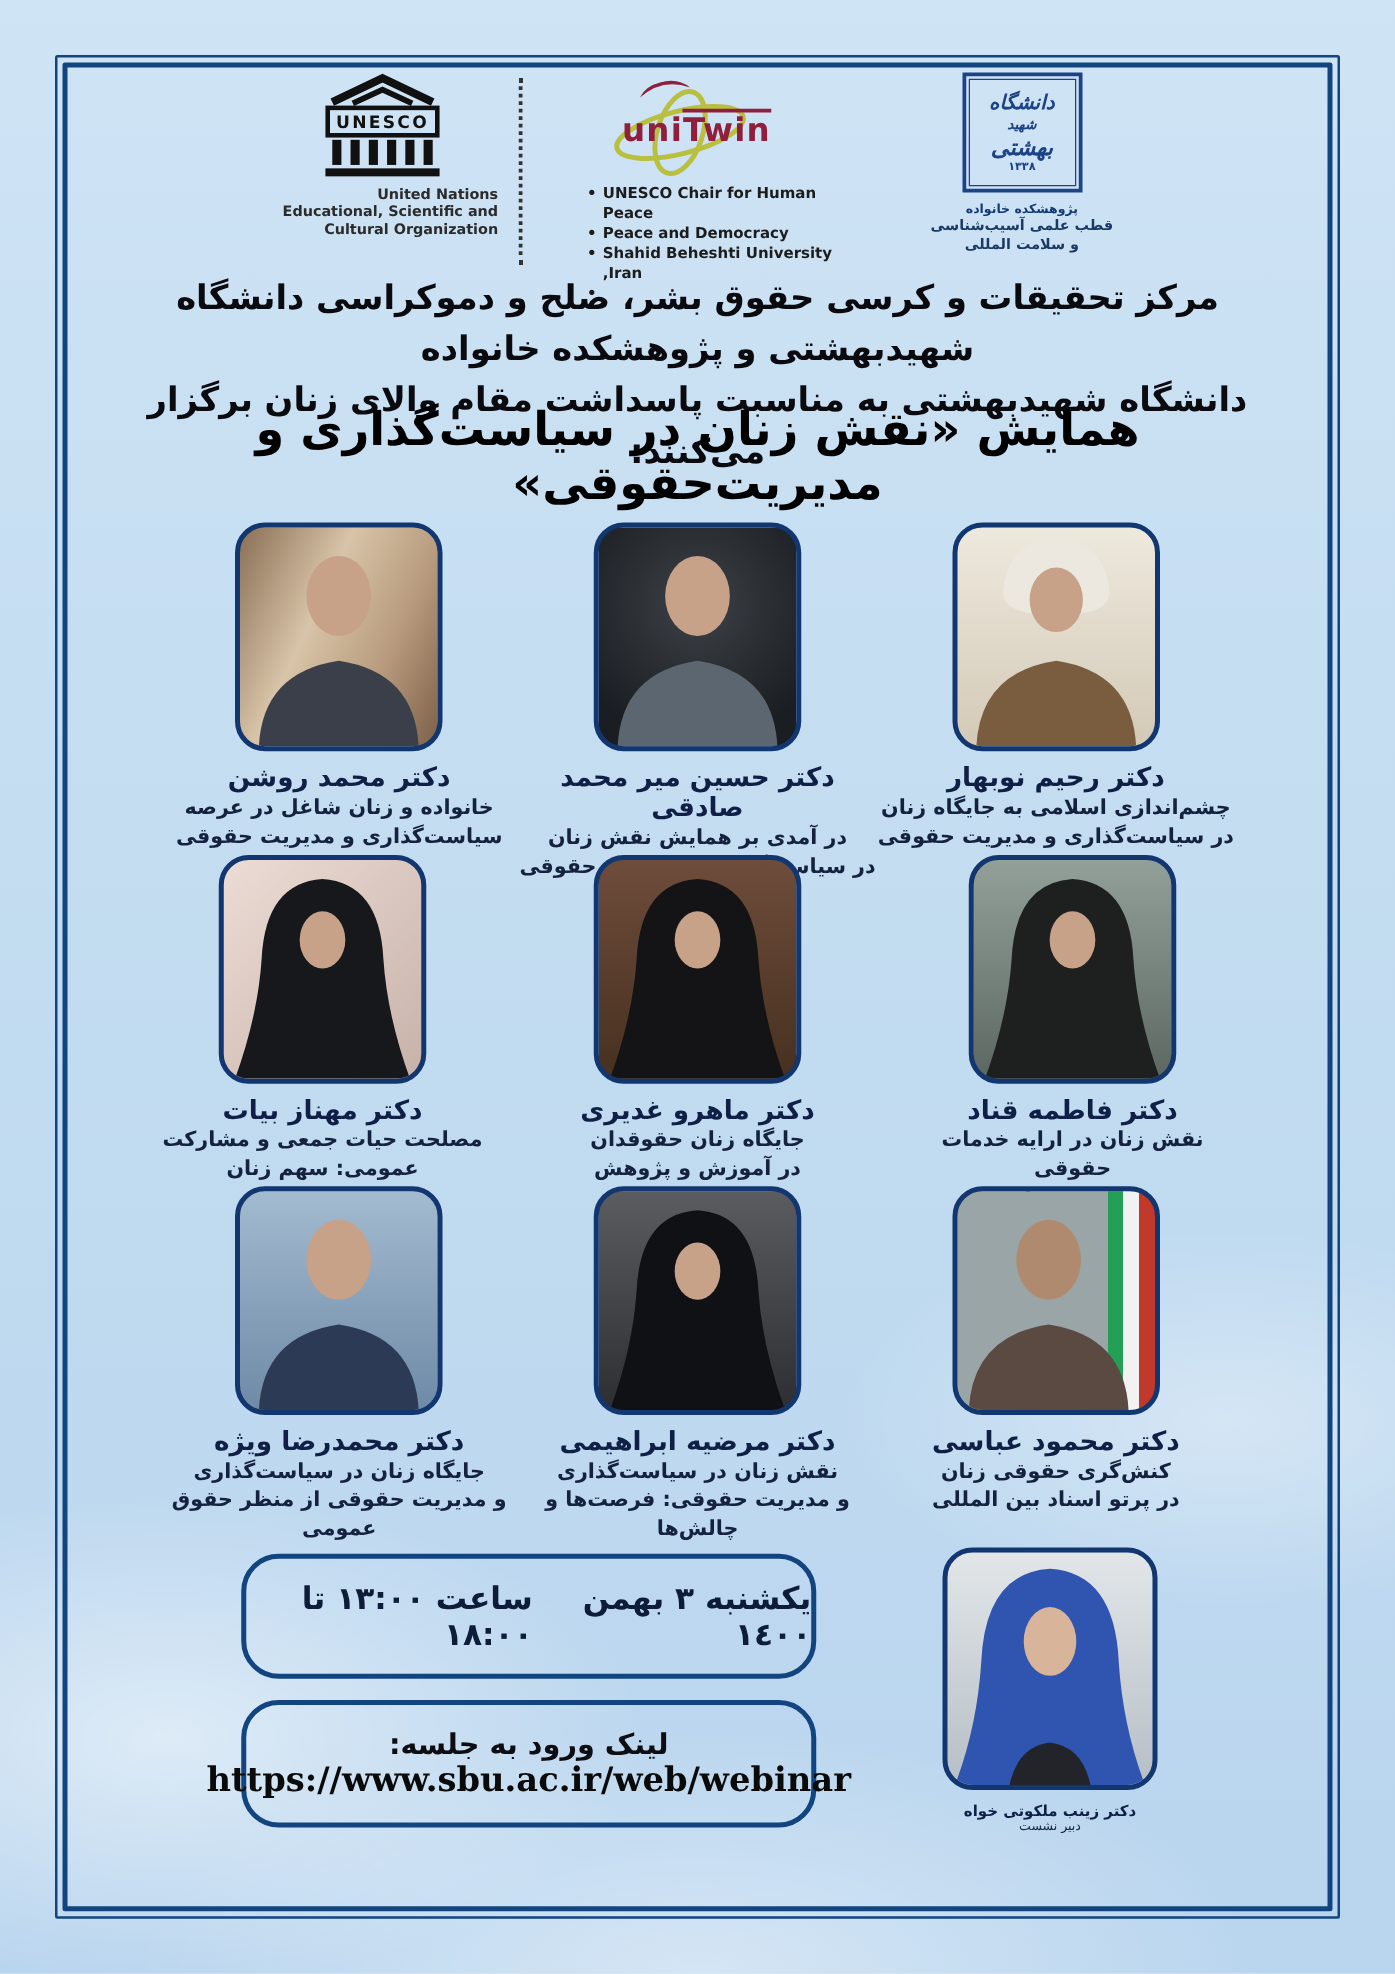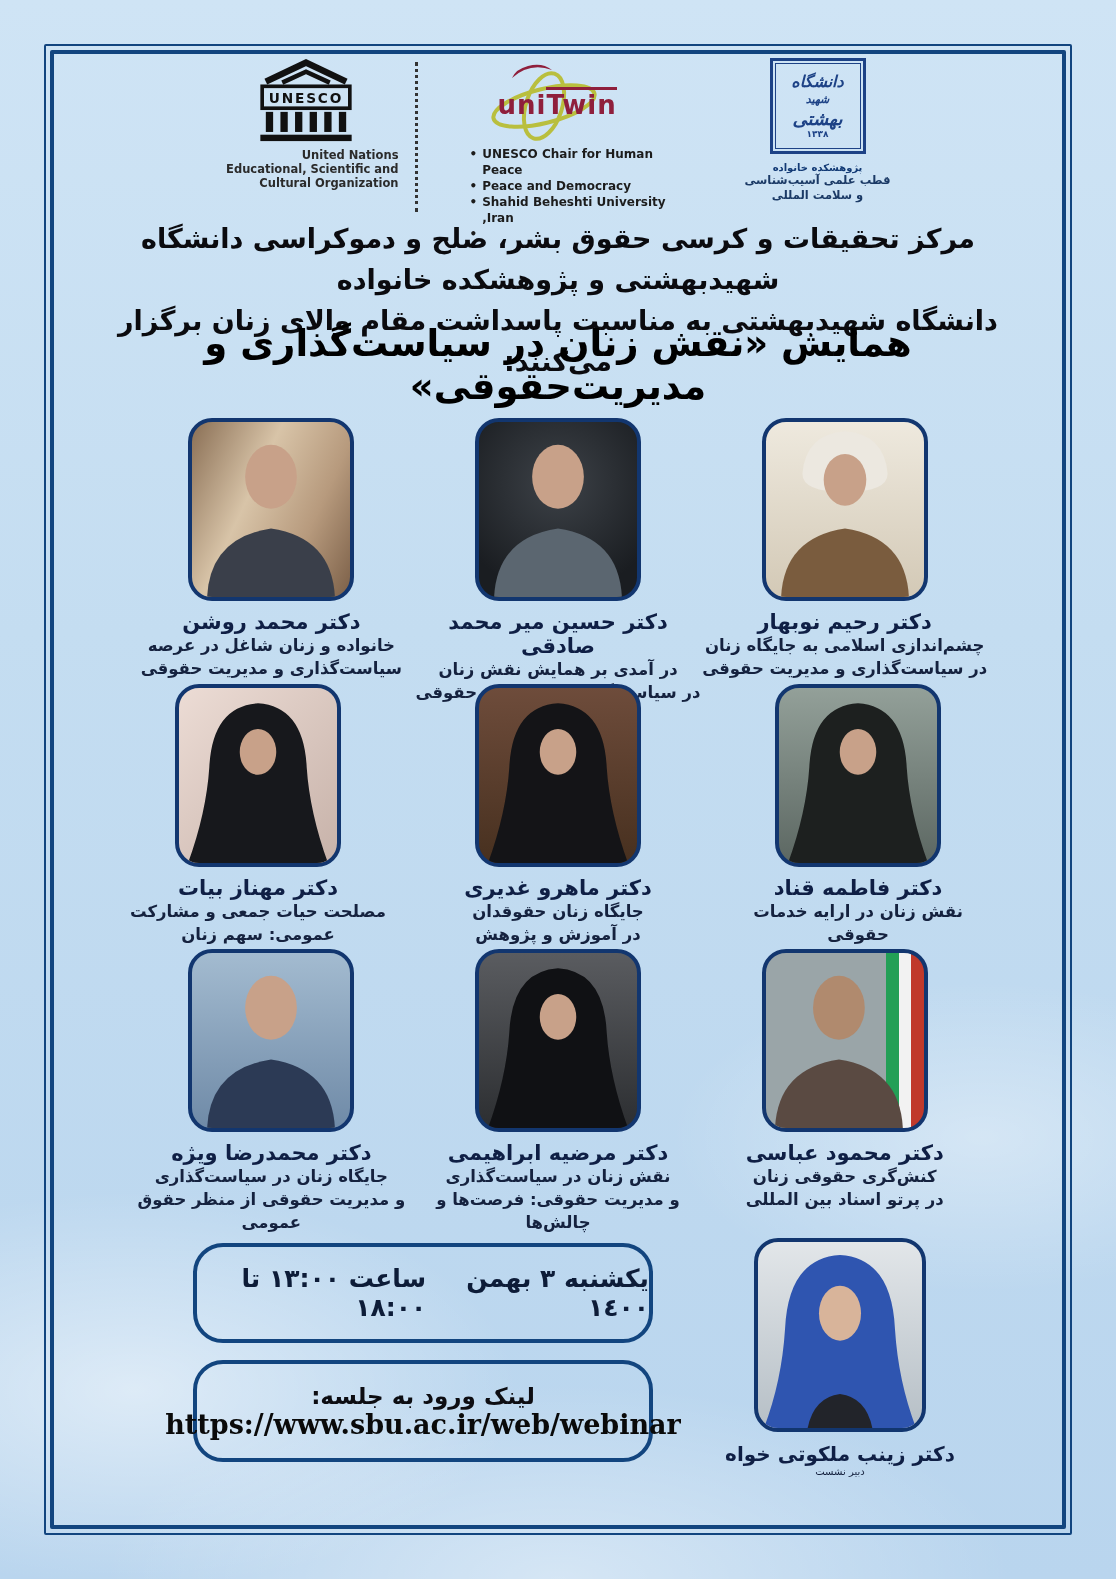--- a/index.html
+++ b/index.html
@@ -75,21 +75,21 @@
   .date-box { position:absolute; left:193px; top:1243px; width:460px; height:100px; border:4px solid #12457f; border-radius:30px;
               display:flex; flex-direction:row; align-items:center; justify-content:center; gap:4px; direction:rtl; }
   .date-line { font-size:25px; font-weight:bold; color:#0d1c38; }
   .link-box { position:absolute; left:193px; top:1360px; width:460px; height:102px; border:4px solid #12457f; border-radius:30px;
               display:flex; flex-direction:column; align-items:center; justify-content:center; }
   .link-label { font-size:23px; font-weight:bold; color:#0d0d12; direction:rtl;text-align:center; }
   .link-url { font-family:"DejaVu Serif", serif; font-size:27px; font-weight:bold; color:#0a0a0a; direction:ltr; }
 
   .moderator { position:absolute; left:700px; top:1238px; width:280px; text-align:center; }
   .moderator .photo { width:172px; height:194px; }
-  .mod-name { margin-top:10px; font-size:20px; font-weight:bold; color:#0f1f45; direction:rtl; }
+  .mod-name { margin-top:10px; font-size:12px; font-weight:bold; color:#0f1f45; direction:rtl; }
   .mod-role { font-size:10px; font-weight:normal; color:#15223f; direction:rtl; }
 </style>
 </head>
 <body>
 
 <div class="poster">
   <div class="frame-outer"></div>
   <div class="frame-inner"></div>
 
   <div class="logos">

